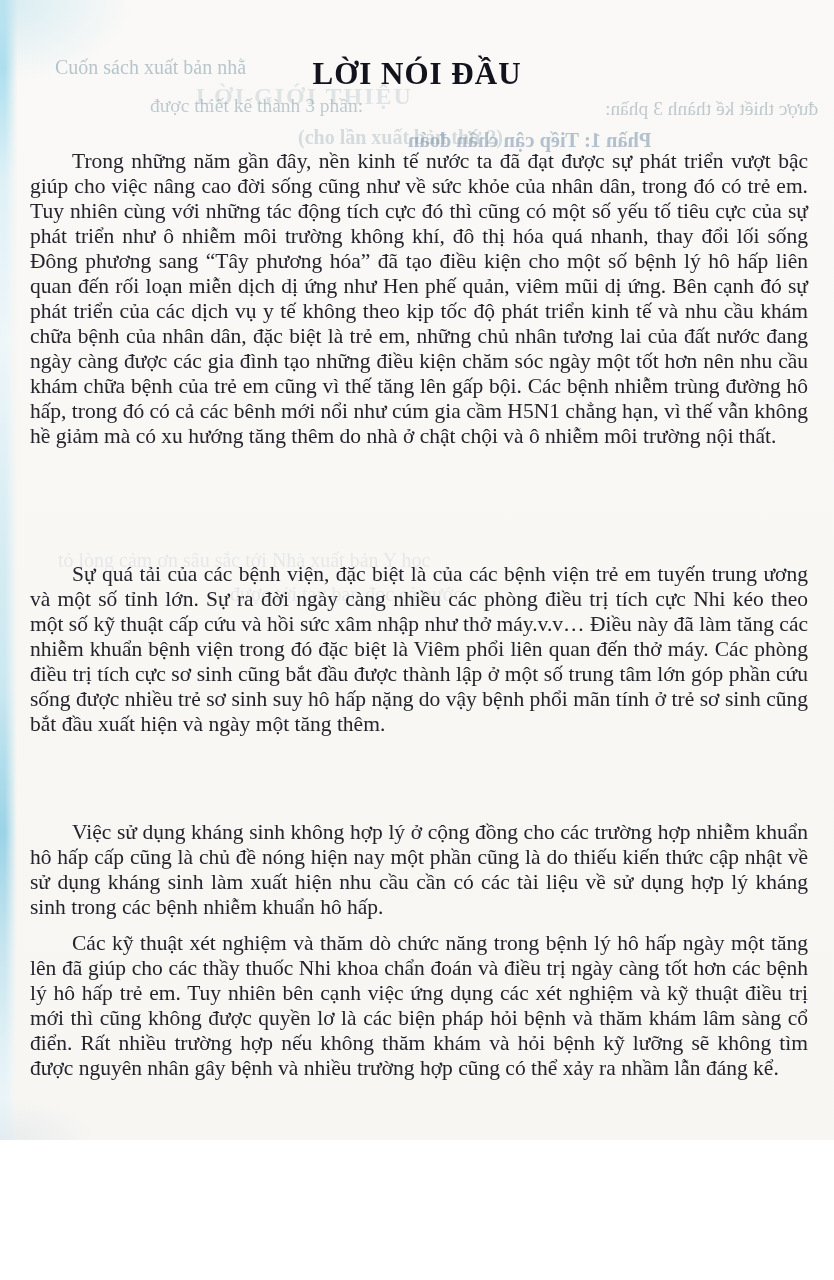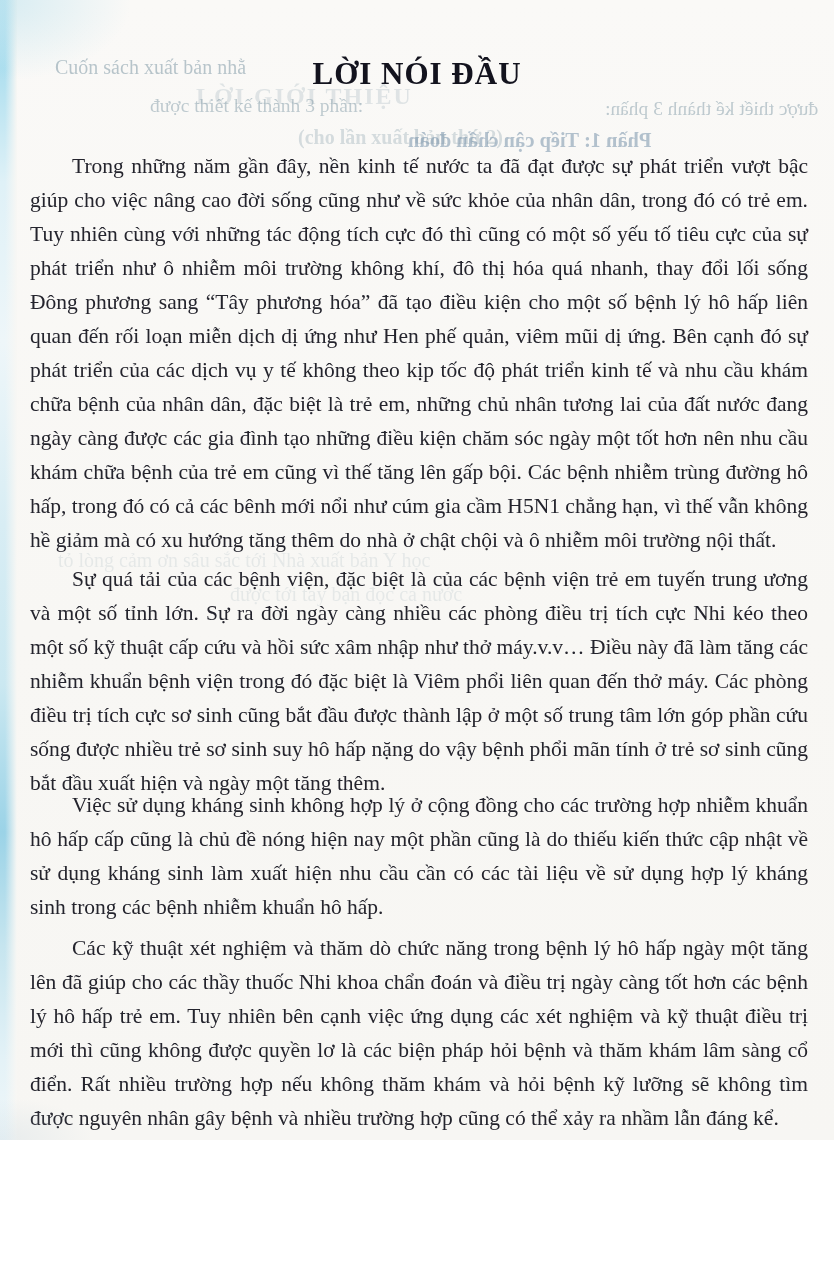--- a/index.html
+++ b/index.html
@@ -37,27 +37,27 @@
     background:radial-gradient(ellipse at 0% 100%, rgba(175,198,212,0.22), rgba(175,198,212,0) 75%);
   }
   .title {
     position:absolute; left:0; right:0; top:52px; margin:4px;
     text-align:center;
     font-size:31px; font-weight:bold; letter-spacing:1px;
     color:#13131e;
   }
   .para {
     position:absolute; left:30px; width:778px; margin:0;
-    font-size:21.5px; line-height:34px;
+    font-size:21.5px; line-height:25px;
     text-align:justify; text-indent:42px;
     color:#24242d;
   }
   .p1 { top:149px; }
   .p2 { top:562px; }
-  .p3 { top:788px; }
+  .p3 { top:820px; }
   .p4 { top:931px; }
   .ghost {
     position:absolute; white-space:nowrap;
     color:#76919f; font-size:20px;
   }
   .mirror { transform:scaleX(-1); }
   .g-top-left   { left:55px;  top:56px;  opacity:.50; }
   .g-top-right  { left:480px; top:55px;  opacity:.50; }
   .g-heading    { left:196px; top:83px;  opacity:.20; font-size:24px; font-weight:bold; letter-spacing:2px; }
   .g-designed-l { left:150px; top:95px;  opacity:.45; font-size:19.5px; }

